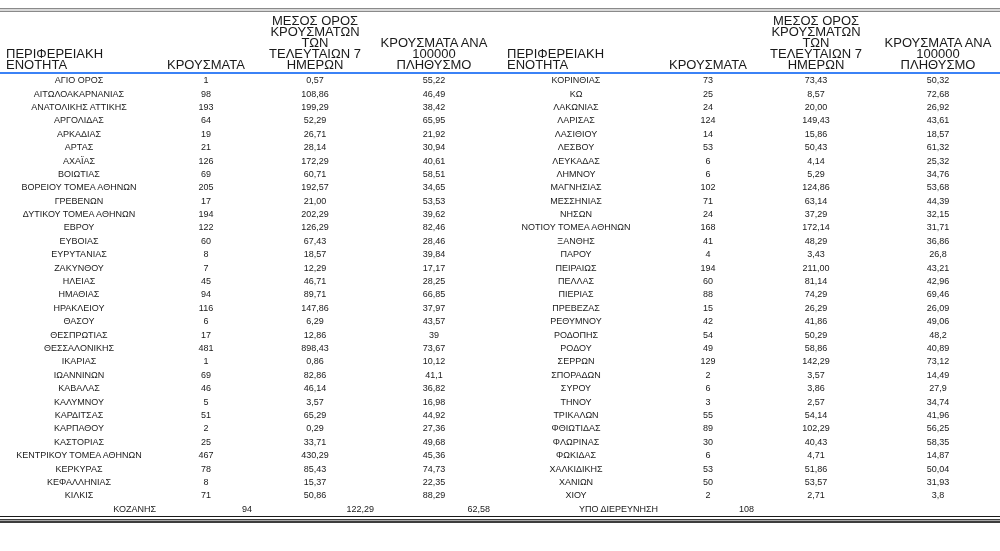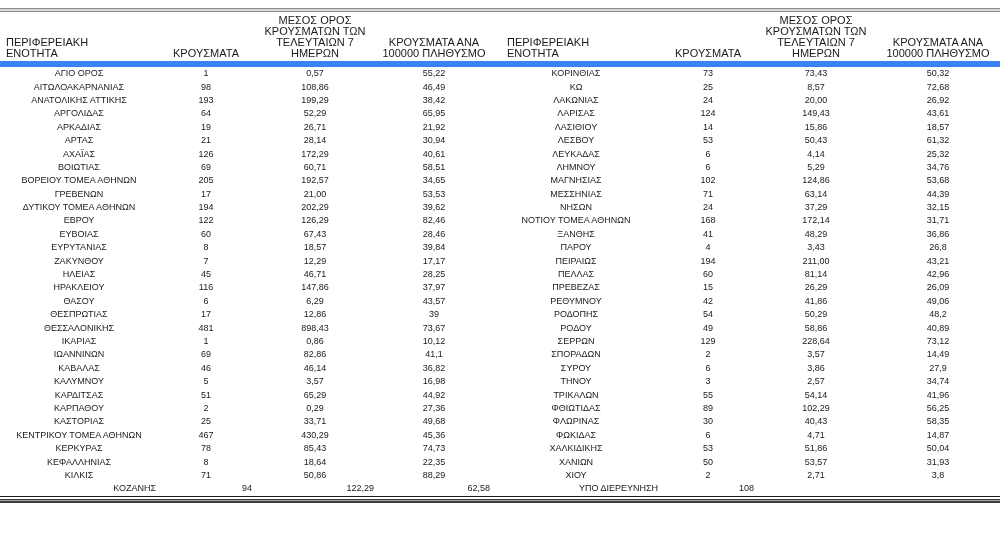--- a/index.html
+++ b/index.html
@@ -23,26 +23,26 @@
     width: 1000px;
     background: linear-gradient(180deg, #8a8a8a 0px, #8a8a8a 1px, #d9d9d9 1px, #d9d9d9 3px, #8a8a8a 3px, #8a8a8a 4px);
   }
   table.cases-table {
     width: 1000px;
     border-collapse: collapse;
     table-layout: fixed;
   }
   thead th {
     font-weight: normal;
-    font-size: 11px;
+    font-size: 13px;
     line-height: 11px;
     vertical-align: bottom;
     text-align: center;
     padding: 3px 2px 2px 2px;
-    border-bottom: 6px solid #3b82f6;
+    border-bottom: 2px solid #3b82f6;
     text-decoration: underline;
   }
   thead th .hwrap {
     display: inline-block;
     max-width: 108px;
   }
   thead th.h-region {
     text-align: left;
     padding-left: 6px;
   }
@@ -255,20 +255,30 @@
           <td>ΗΛΕΙΑΣ</td>
           <td>45</td>
           <td>46,71</td>
           <td>28,25</td>
           <td>ΠΕΛΛΑΣ</td>
           <td>60</td>
           <td>81,14</td>
           <td>42,96</td>
         </tr>
         <tr>
+          <td>ΗΜΑΘΙΑΣ</td>
+          <td>94</td>
+          <td>89,71</td>
+          <td>66,85</td>
+          <td>ΠΙΕΡΙΑΣ</td>
+          <td>88</td>
+          <td>74,29</td>
+          <td>69,46</td>
+        </tr>
+        <tr>
           <td>ΗΡΑΚΛΕΙΟΥ</td>
           <td>116</td>
           <td>147,86</td>
           <td>37,97</td>
           <td>ΠΡΕΒΕΖΑΣ</td>
           <td>15</td>
           <td>26,29</td>
           <td>26,09</td>
         </tr>
         <tr>
@@ -301,21 +311,21 @@
           <td>58,86</td>
           <td>40,89</td>
         </tr>
         <tr>
           <td>ΙΚΑΡΙΑΣ</td>
           <td>1</td>
           <td>0,86</td>
           <td>10,12</td>
           <td>ΣΕΡΡΩΝ</td>
           <td>129</td>
-          <td>228,64</td>
+          <td>142,29</td>
           <td>73,12</td>
         </tr>
         <tr>
           <td>ΙΩΑΝΝΙΝΩΝ</td>
           <td>69</td>
           <td>82,86</td>
           <td>41,1</td>
           <td>ΣΠΟΡΑΔΩΝ</td>
           <td>2</td>
           <td>3,57</td>
@@ -387,21 +397,21 @@
           <td>85,43</td>
           <td>74,73</td>
           <td>ΧΑΛΚΙΔΙΚΗΣ</td>
           <td>53</td>
           <td>51,86</td>
           <td>50,04</td>
         </tr>
         <tr>
           <td>ΚΕΦΑΛΛΗΝΙΑΣ</td>
           <td>8</td>
-          <td>18,64</td>
+          <td>15,37</td>
           <td>22,35</td>
           <td>ΧΑΝΙΩΝ</td>
           <td>50</td>
           <td>53,57</td>
           <td>31,93</td>
         </tr>
         <tr>
           <td>ΚΙΛΚΙΣ</td>
           <td>71</td>
           <td>50,86</td>

